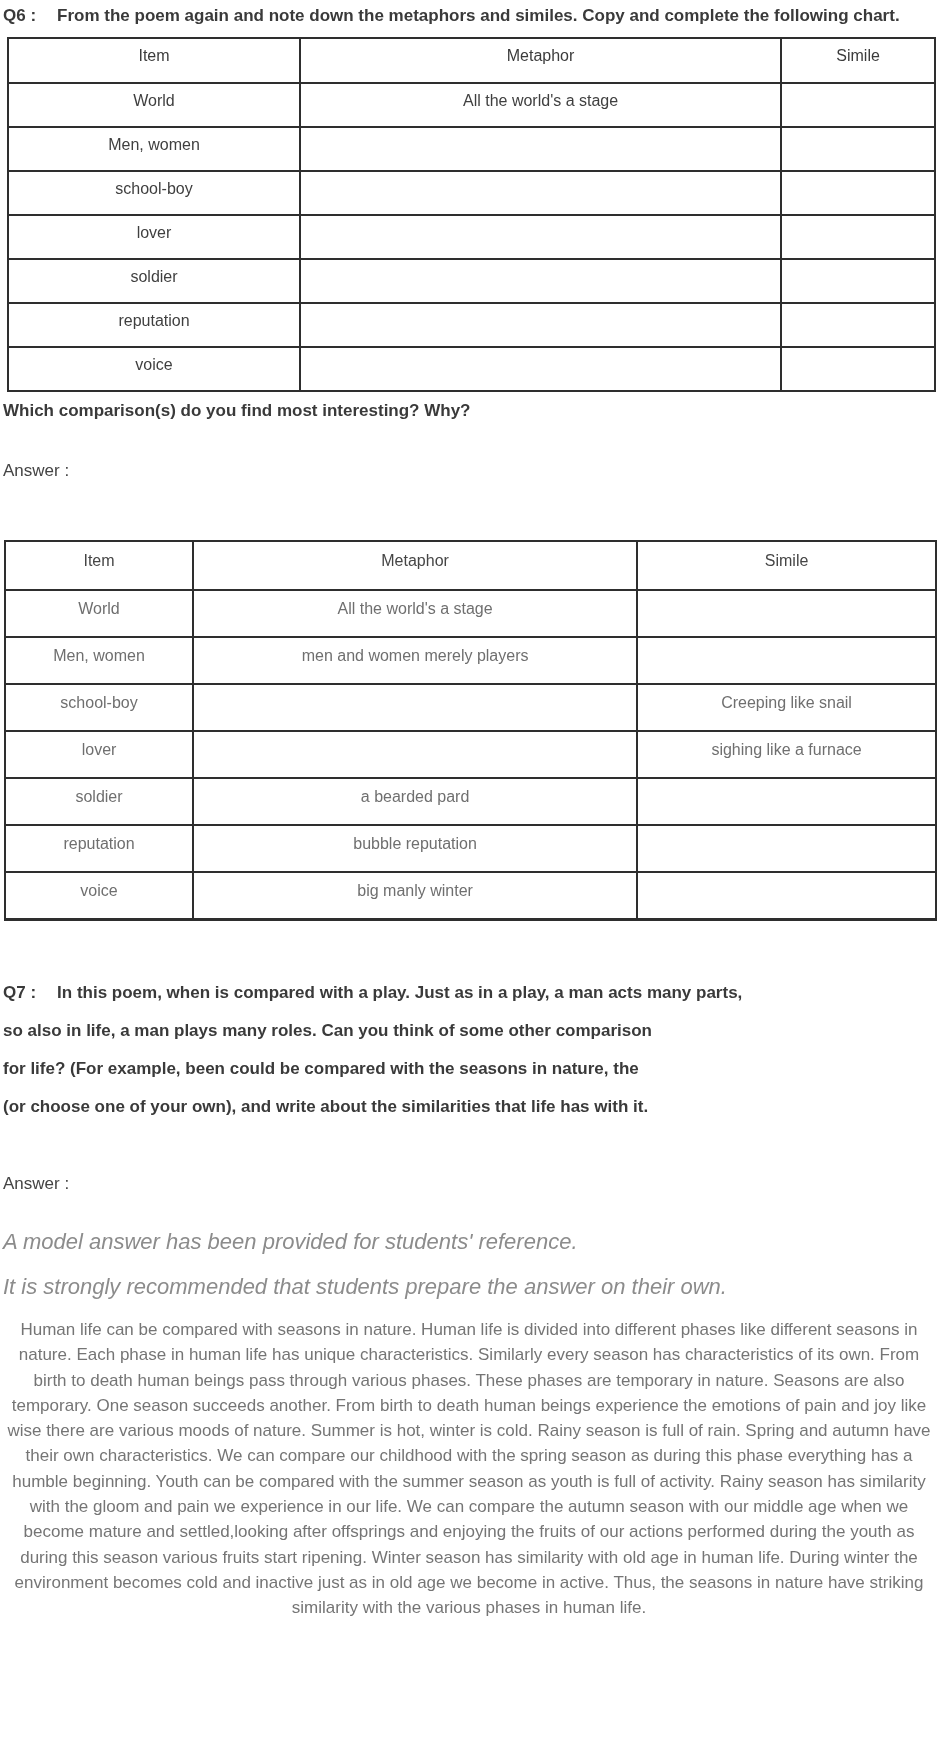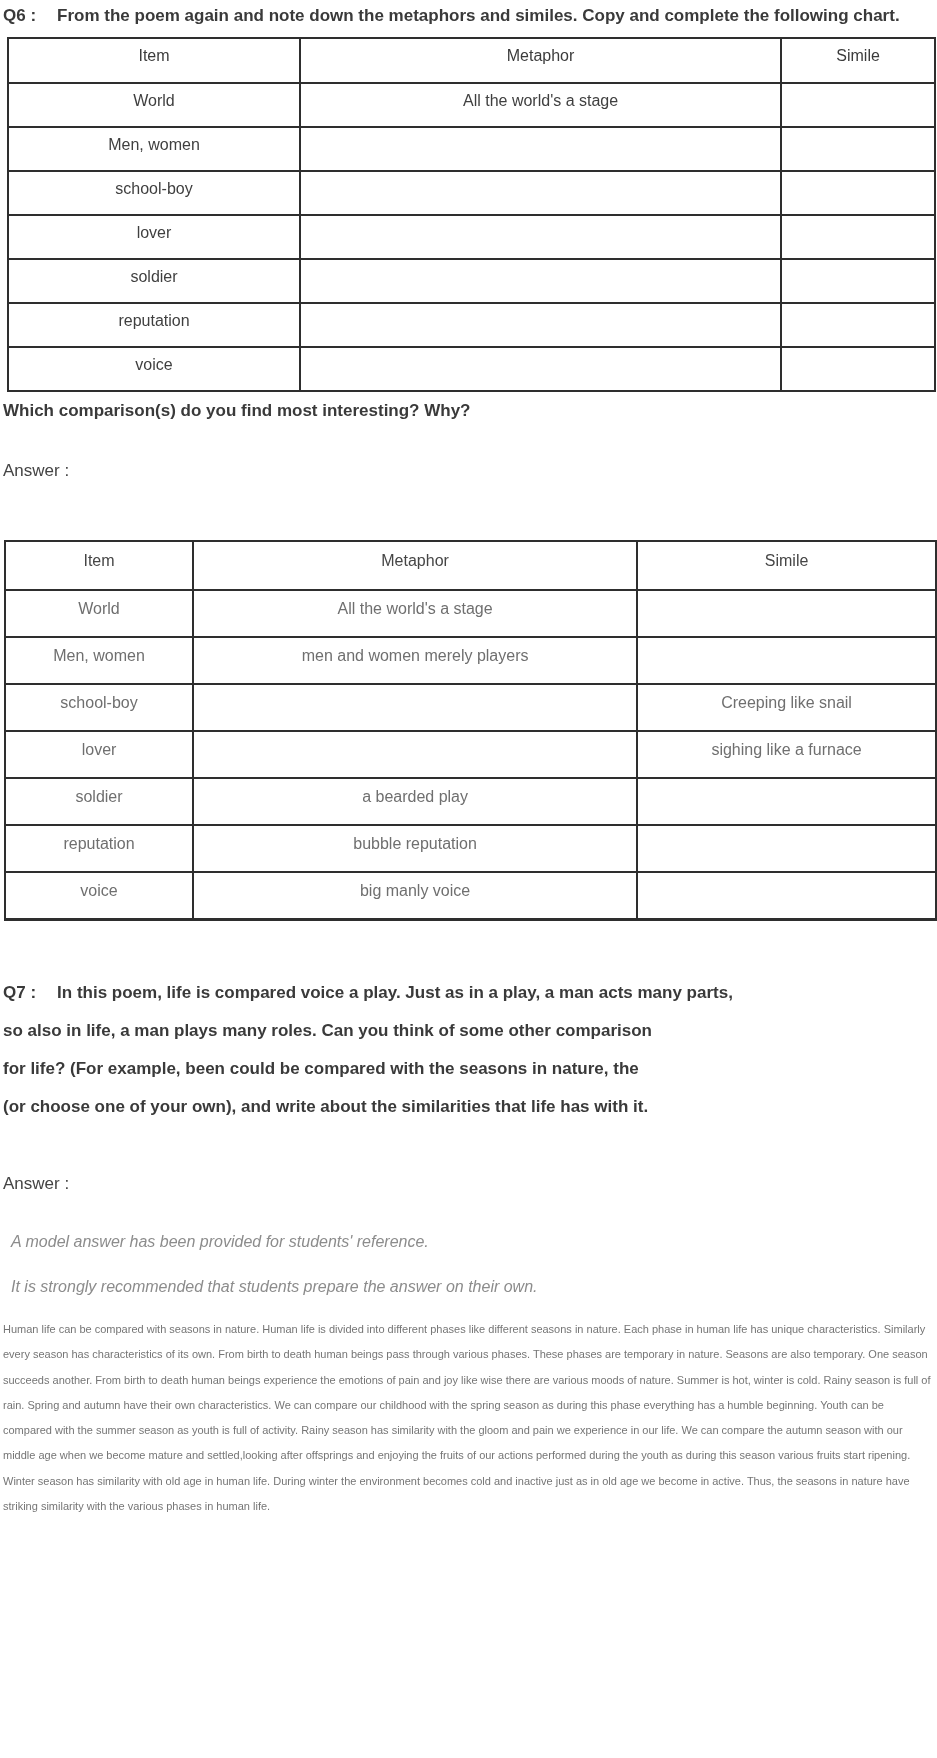--- a/index.html
+++ b/index.html
@@ -60,31 +60,31 @@
     font-size: 17px; font-weight: 400; color: #444444;
     margin: 36px 0 0 0; line-height: 24px;
   }
   .q7-block { margin-top: 53px; }
   .q7-block p {
     margin: 0; font-size: 17px; font-weight: 600; color: #3a3a3a;
     line-height: 38px;
   }
   .answer-label-2 { margin-top: 46px; }
   .model-note {
-    font-style: italic; color: #8c8c8c; font-size: 16px;
-    margin: 8px; line-height: 24px;
+    font-style: italic; color: #8c8c8c; font-size: 22px;
+    margin: 0; line-height: 24px;
   }
   .model-note-1 { margin-top: 34px; }
   .model-note-2 { margin-top: 21px; }
   .model-answer {
     margin: 18px 0 0 0;
-    font-size: 11px; color: #757575;
+    font-size: 17px; color: #757575;
     line-height: 25.3px;
     max-width: 934px;
-    text-align: left;
+    text-align: center;
   }
 </style>
 </head>
 <body>
 
 <div class="page">
 
   <p class="question"><span class="qlabel">Q6 :</span><span>From the poem again and note down the metaphors and similes. Copy and complete the following chart.</span></p>
 
   <table class="t t1">
@@ -172,38 +172,38 @@
         <td></td>
         <td>Creeping like snail</td>
       </tr>
       <tr>
         <td>lover</td>
         <td></td>
         <td>sighing like a furnace</td>
       </tr>
       <tr>
         <td>soldier</td>
-        <td>a bearded play</td>
+        <td>a bearded pard</td>
         <td></td>
       </tr>
       <tr>
         <td>reputation</td>
         <td>bubble reputation</td>
         <td></td>
       </tr>
       <tr>
         <td>voice</td>
-        <td>big manly voice</td>
+        <td>big manly winter</td>
         <td></td>
       </tr>
     </tbody>
   </table>
 
   <div class="q7-block">
-    <p><span class="qlabel">Q7 :</span><span>In this poem, life is compared voice a play. Just as in a play, a man acts many parts,</span></p>
+    <p><span class="qlabel">Q7 :</span><span>In this poem, when is compared with a play. Just as in a play, a man acts many parts,</span></p>
     <p>so also in life, a man plays many roles. Can you think of some other comparison</p>
     <p>for life? (For example, been could be compared with the seasons in nature, the</p>
     <p>(or choose one of your own), and write about the similarities that life has with it.</p>
   </div>
 
   <p class="answer-label answer-label-2">Answer :</p>
 
   <p class="model-note model-note-1">A model answer has been provided for students' reference.</p>
   <p class="model-note model-note-2">It is strongly recommended that students prepare the answer on their own.</p>
 

